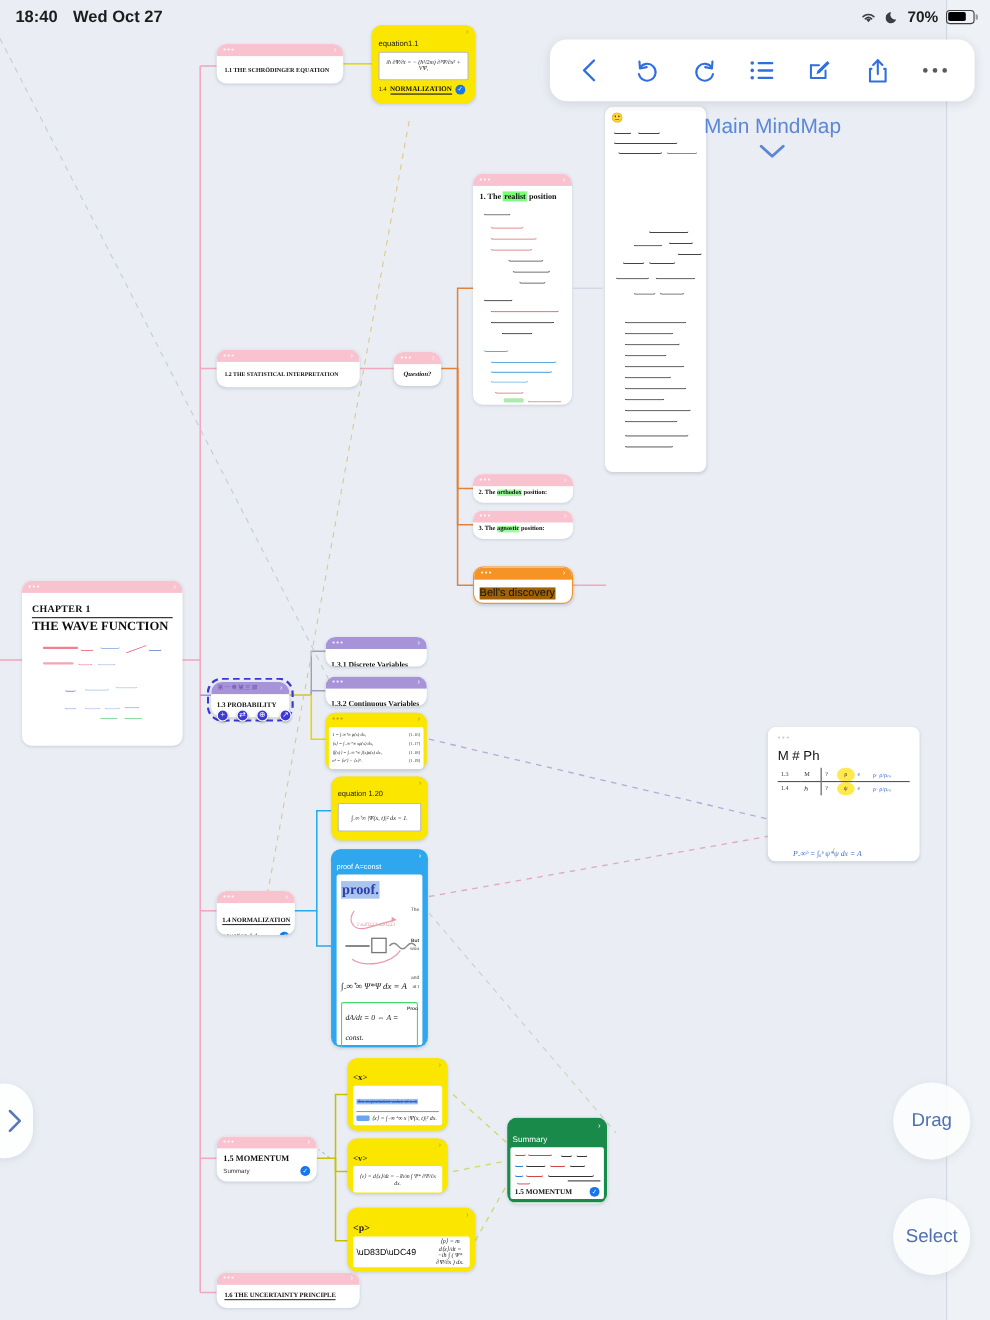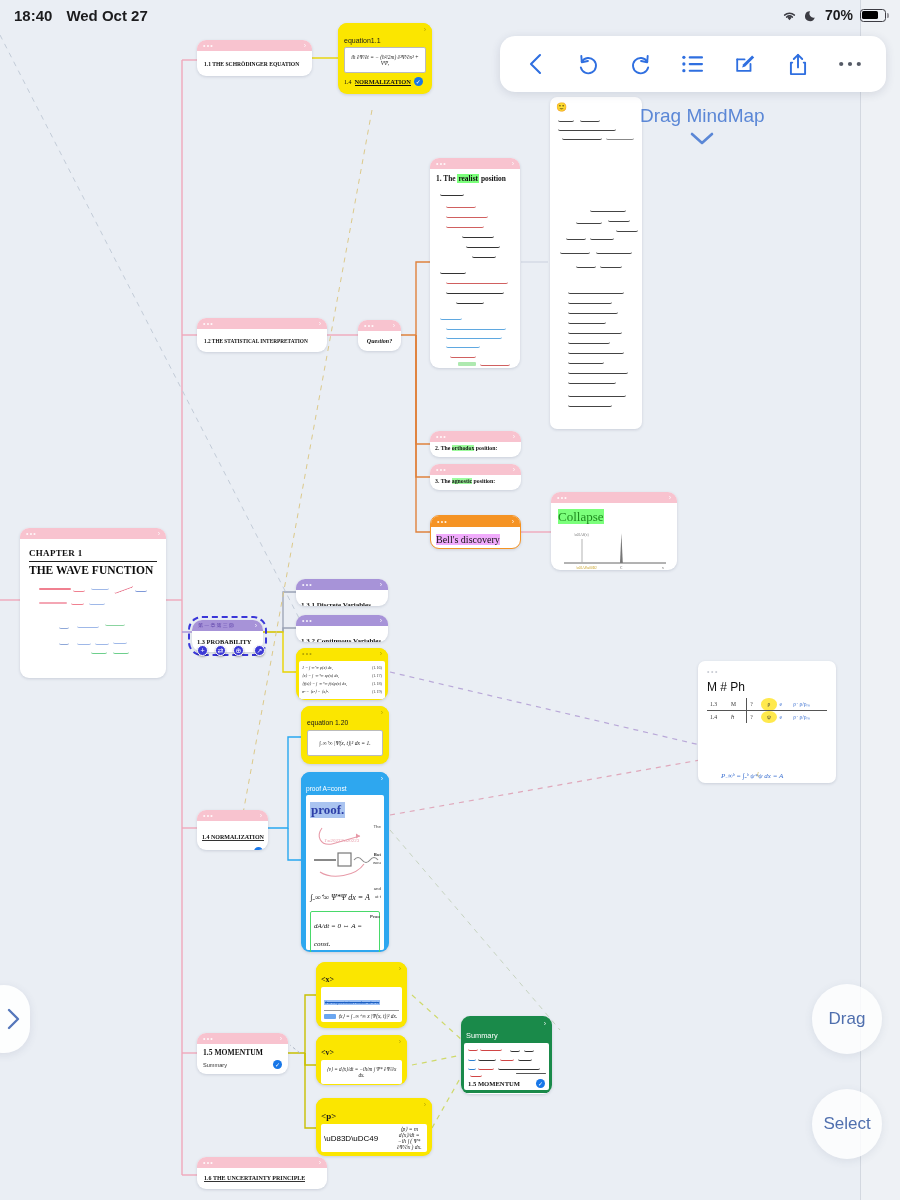--- a/index.html
+++ b/index.html
@@ -351,42 +351,24 @@
       <span>position:</span>
     </div>
   </div>
 
   <div class="node" style="left:430px; top:515px; width:91px; height:34px; border:1px solid #f59324;">
     <div class="node-hdr hdr-orange">
       <span class="dots">•••</span>
       <span class="caret">›</span>
     </div>
     <div class="node-body" style="padding:2px 5px;">
-      <span style="font-family:Liberation Serif, serif;font-size:10px;color:#111;background:#f0abfc;text-align:right;">Bell's discovery</span>
-    </div>
-  </div>
-
-  <div class="node" style="left:551px; top:492px; width:126px; height:78px;">
-    <div class="node-hdr hdr-pink">
-      <span class="dots">•••</span>
-      <span class="caret">›</span>
-    </div>
-    <div class="node-body" style="padding:4px 7px;">
-      <span style="font-family:'Liberation Serif',serif;font-size:13px;color:#1e8b1e;background:#7bff7b;">Collapse</span>
-      <svg width="112" height="44" style="display:block;margin-top:2px;">
-        <line x1="6" y1="36" x2="108" y2="36" stroke="#555" stroke-width="0.9"></line>
-        <line x1="24" y1="12" x2="24" y2="36" stroke="#aaa" stroke-width="0.9"></line>
-        <path d="M62 36 L63.4 6 L64.8 36 Z" fill="#777"></path>
-        <text x="16" y="9" font-size="3.5" fill="#777" font-family="Liberation Serif, serif">\u03A8(x)</text>
-        <text x="18" y="42" font-size="3.5" fill="#c9a227" font-family="Liberation Serif, serif">\u03A8\u00B2</text>
-        <text x="62" y="42" font-size="3.5" fill="#555" font-family="Liberation Serif, serif">C</text>
-        <text x="104" y="42" font-size="3.5" fill="#555" font-family="Liberation Serif, serif">x</text>
-      </svg>
-    </div>
-  </div>
+      <span style="font-family:Liberation Sans, sans-serif;font-size:10px;color:#111;background:#a16207;text-align:right;">Bell's discovery</span>
+    </div>
+  </div>
+
 
   <div class="node" style="left:296px; top:579px; width:92px; height:27px;">
     <div class="node-hdr hdr-purple">
       <span class="dots">•••</span>
       <span class="caret">›</span>
     </div>
     <div class="node-body" style="padding:3px 5px;">
       <span class="node-title" style="font-size:7px;font-weight:bold;">1.3.1  Discrete Variables</span>
     </div>
   </div>
@@ -702,21 +684,21 @@
   <div class="tb-btn">
     <svg width="24" height="8" viewBox="0 0 24 8">
       <circle cx="3.2" cy="4" r="2.1" fill="#555b66"></circle>
         <circle cx="12" cy="4" r="2.1" fill="#555b66"></circle>
         <circle cx="20.8" cy="4" r="2.1" fill="#555b66"></circle>
     </svg>
   </div>
 </div>
 
 <div id="mindmap-label">
-  <span>Drag MindMap</span>
+  <span>Main MindMap</span>
   <span class="chev">
     <svg width="24" height="13" viewBox="0 0 24 13">
         <path d="M2 2 L12 11 L22 2" stroke="#5b87d6" stroke-width="2.6" fill="none" stroke-linecap="round" stroke-linejoin="round"></path>
       </svg>
   </span>
 </div>
 
 <div class="round-btn" id="drag-btn">
   <span>Drag</span>
 </div>

